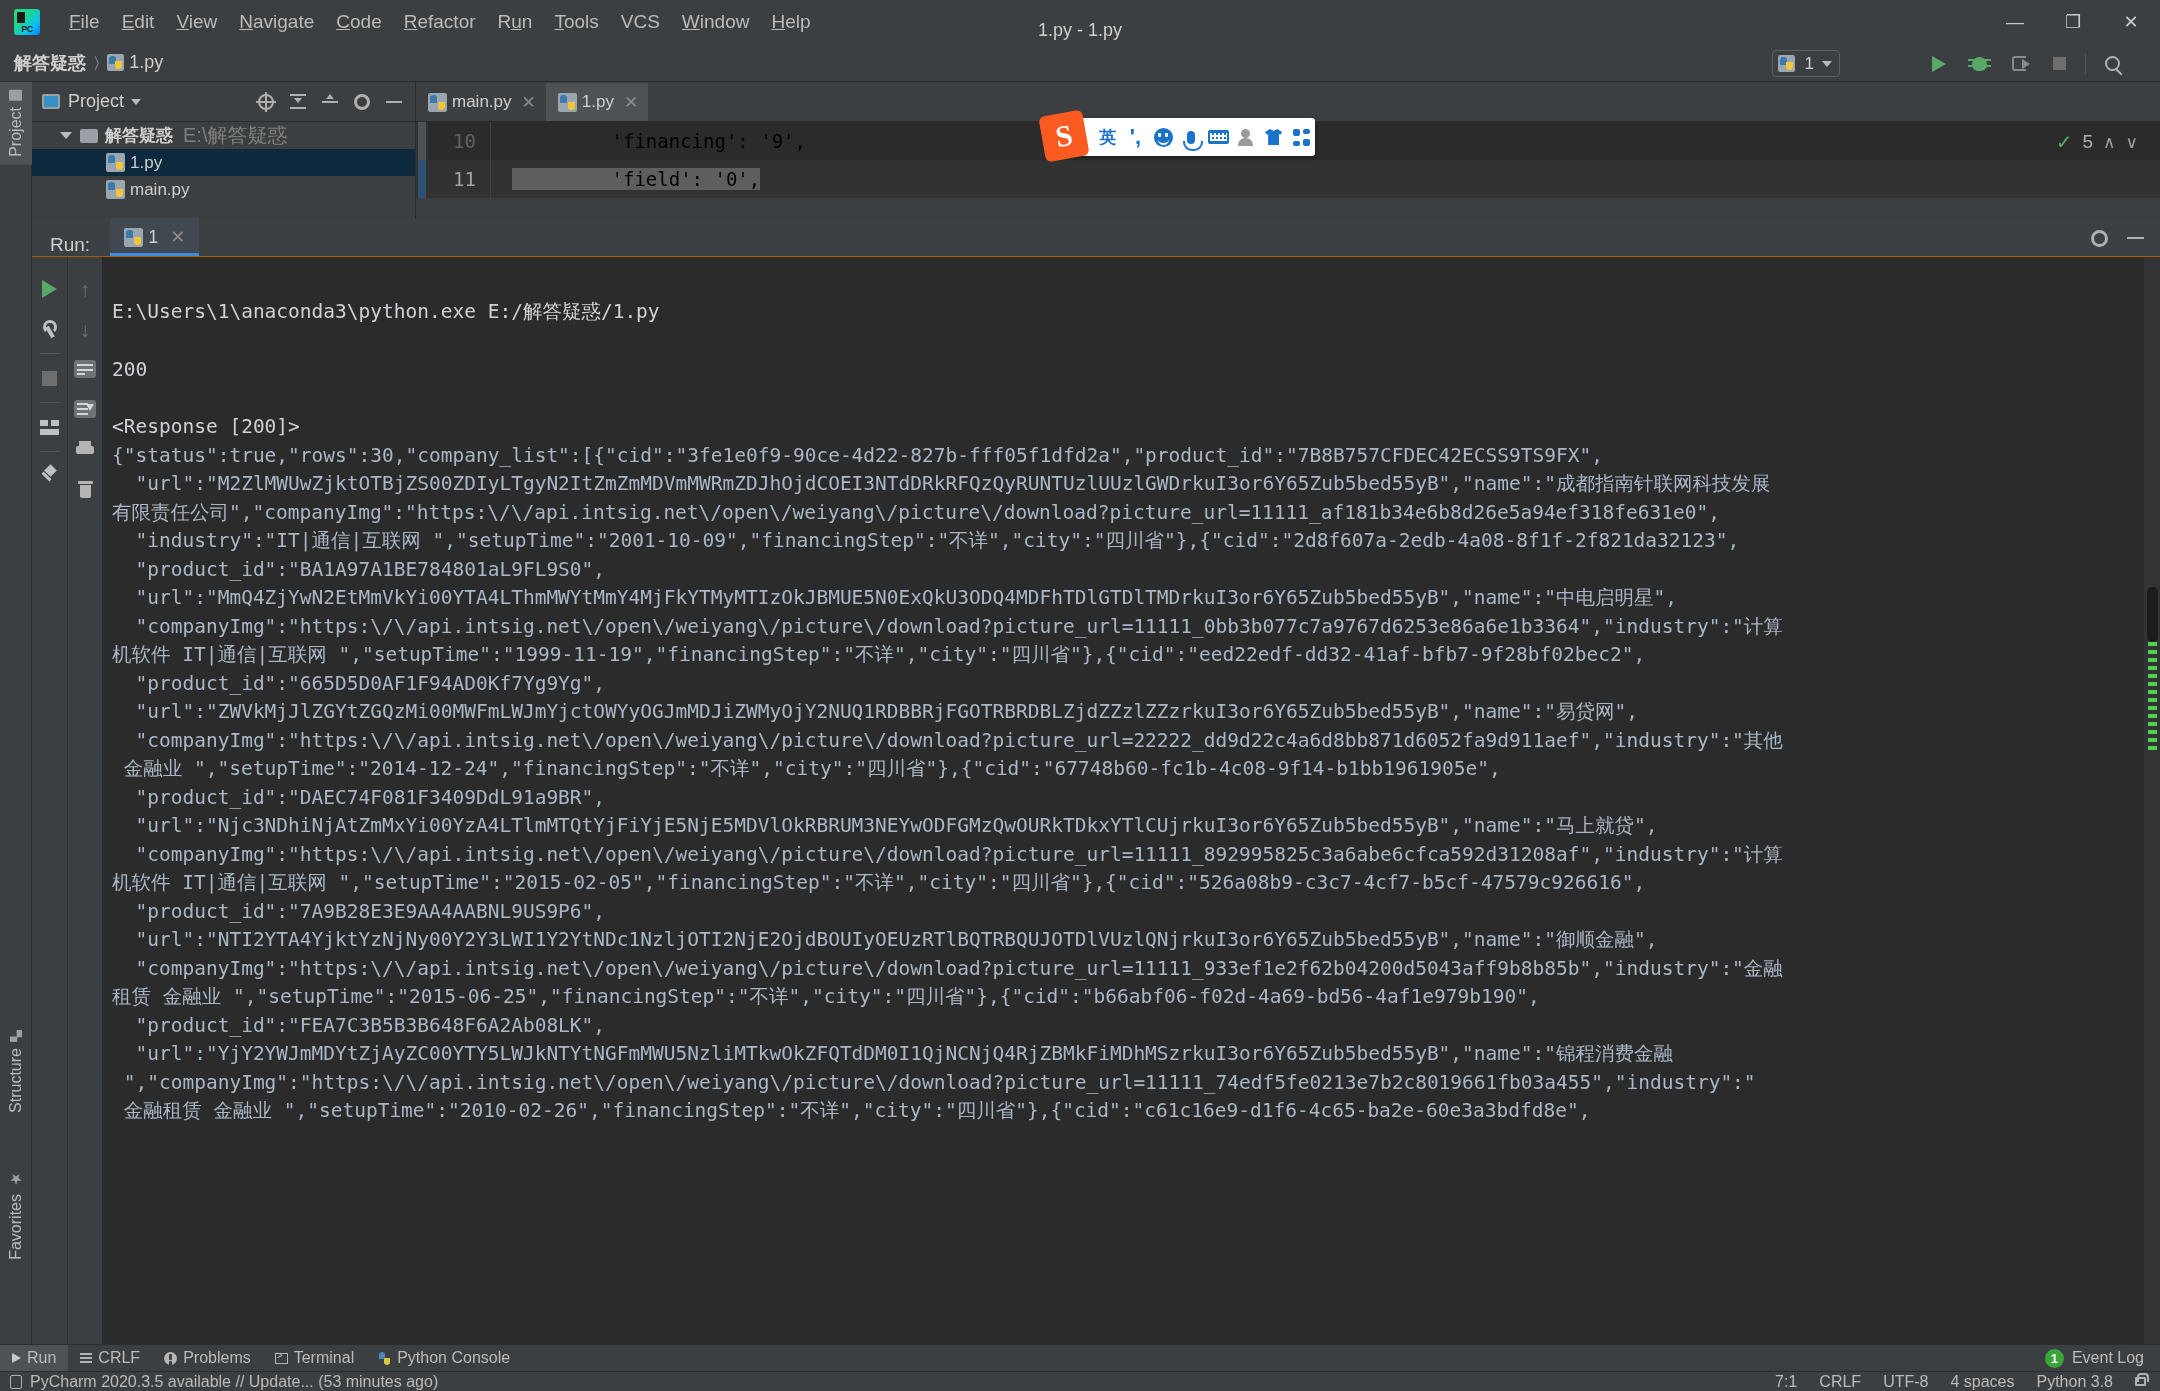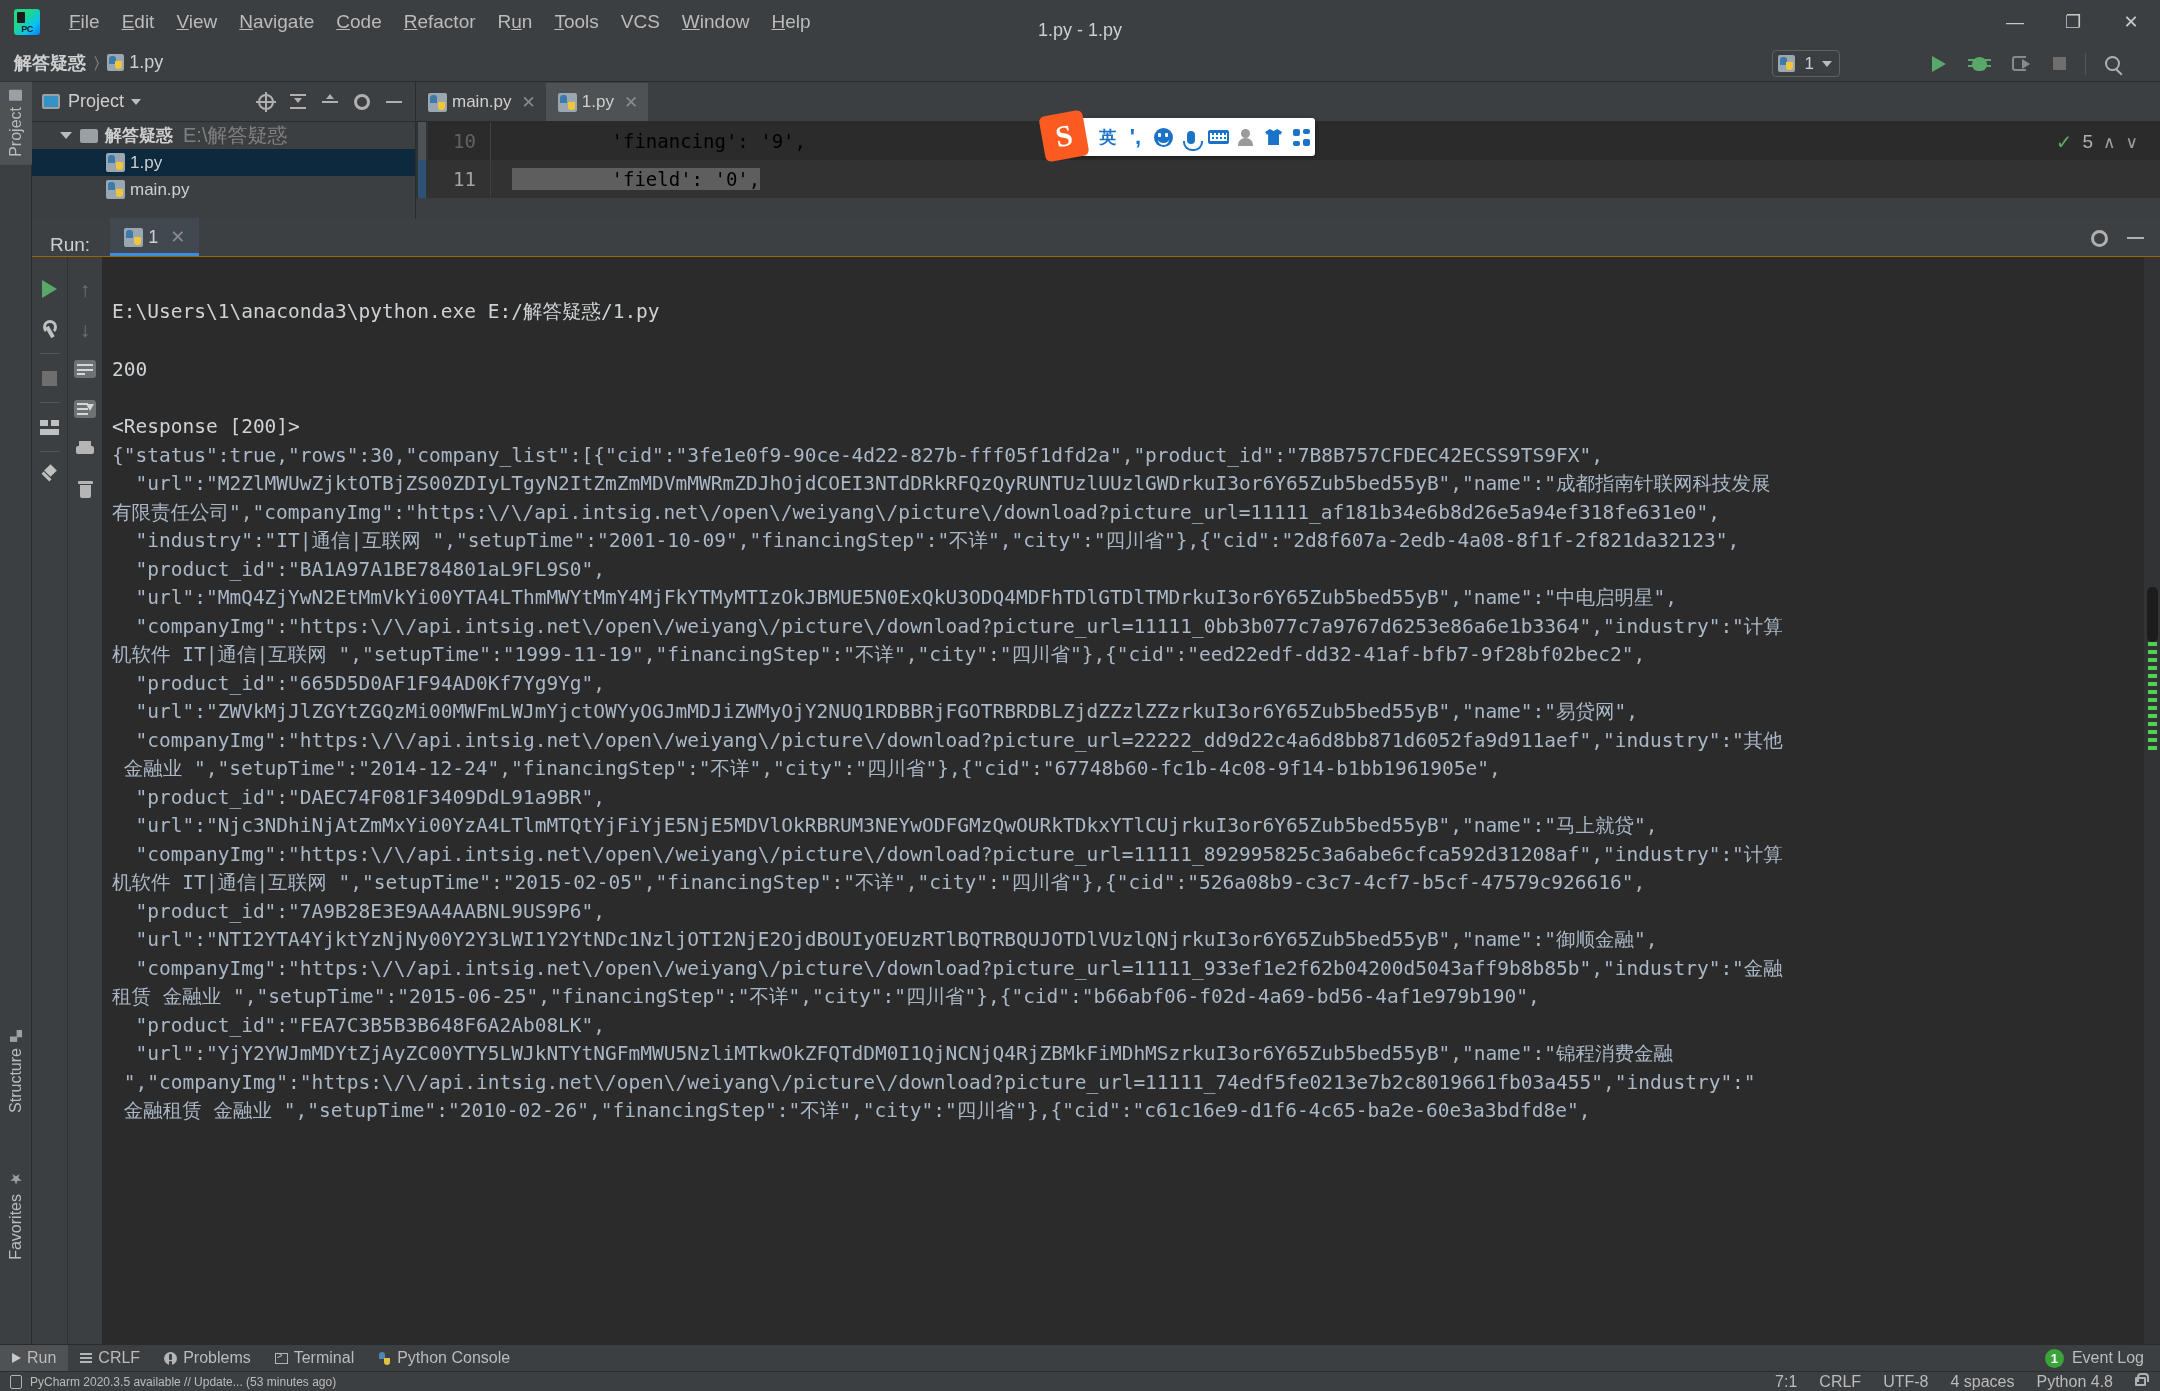--- a/index.html
+++ b/index.html
@@ -290,21 +290,21 @@
   .ts-pycon::before{content:"";position:absolute;left:1px;top:0;width:6px;height:7px;background:#4b86b4;border-radius:3px 3px 0 0;}
   .ts-pycon::after{content:"";position:absolute;right:1px;bottom:0;width:6px;height:7px;background:#dfc33e;border-radius:0 0 3px 3px;}
   .evtlog{ margin-left:auto; display:flex; align-items:center; gap:8px; padding-right:16px; color:#bbbbbb; font-size:16px; }
   .evt-badge{ width:19px;height:19px;border-radius:50%;background:#3aa33a;color:#fff;
               font-size:13px;display:flex;align-items:center;justify-content:center;font-weight:bold;}
 
   .statusbar{
     position:absolute; left:0; right:0; top:27px; height:20px; background:#3c3f41;
     display:flex; align-items:center; border-top:1px solid #2b2b2b;
   }
-  .sbleft{ display:flex; align-items:center; gap:8px; padding-left:10px; color:#bbbbbb; font-size:12px; }
+  .sbleft{ display:flex; align-items:center; gap:8px; padding-left:10px; color:#bbbbbb; font-size:16px; }
   .sb-note{ width:12px;height:14px;border:1px solid #b0b0b0;border-radius:2px; }
   .sbright{ margin-left:auto; display:flex; align-items:center; gap:22px; padding-right:14px; color:#bbbbbb; font-size:16px; }
   .sb-lock{ width:11px;height:9px;border:2px solid #b0b0b0;border-radius:1px;position:relative;}
   .sb-lock::before{content:"";position:absolute;left:0px;top:-6px;width:8px;height:7px;border:2px solid #b0b0b0;border-bottom:0;border-radius:4px 4px 0 0;}
 </style>
 </head>
 <body>
 
 <div id="app">
 
@@ -615,19 +615,19 @@
     <div class="statusbar">
       <div class="sbleft">
         <span class="sb-note"></span>
         <span>PyCharm 2020.3.5 available // Update... (53 minutes ago)</span>
       </div>
       <div class="sbright">
         <span>7:1</span>
         <span>CRLF</span>
         <span>UTF-8</span>
         <span>4 spaces</span>
-        <span>Python 4.8</span>
+        <span>Python 3.8</span>
         <span class="sb-lock"></span>
       </div>
     </div>
   </div>
 
 </div>
 
 </body></html>

